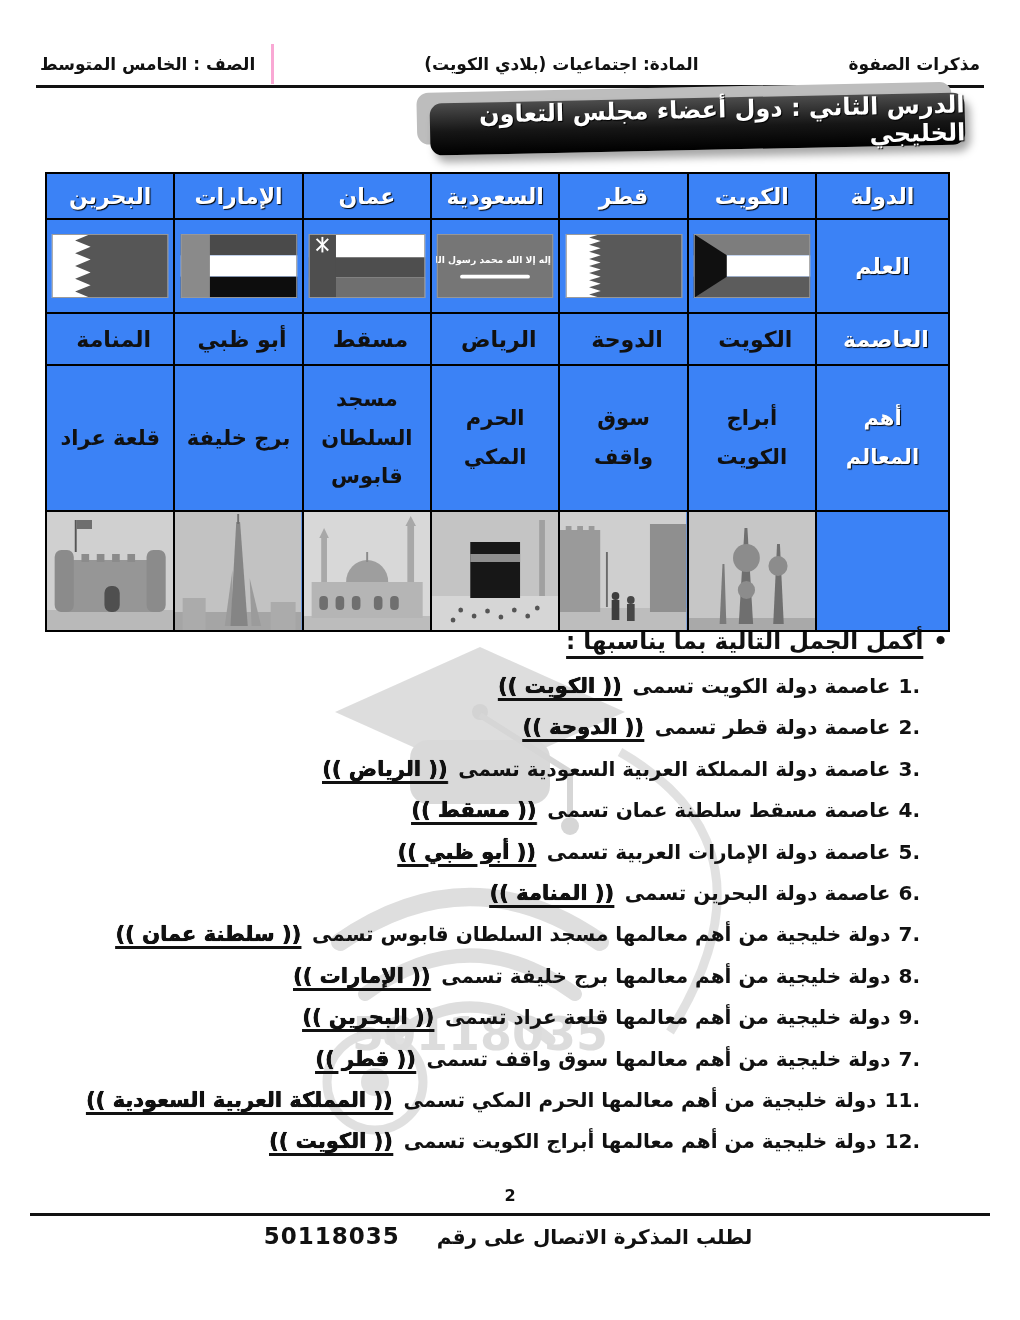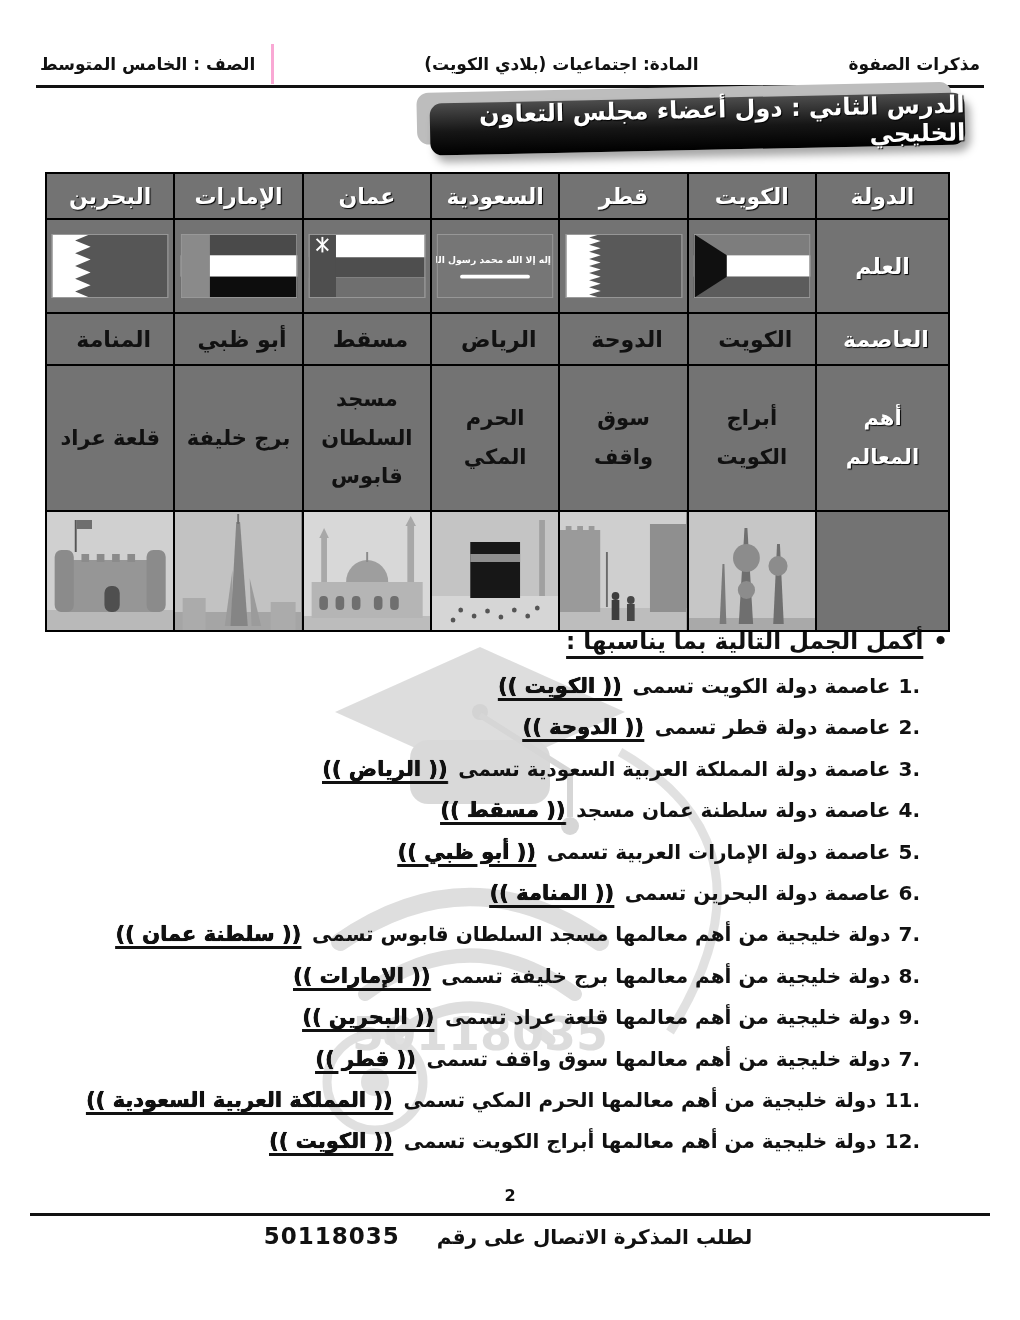--- a/index.html
+++ b/index.html
@@ -17,21 +17,21 @@
   .banner-back{position:absolute;top:-11px;left:-13px;width:100%;height:100%;
                background:#bdbdbd;border-radius:12px;}
   .banner-front{position:absolute;inset:0;border-radius:12px;color:#fff;display:flex;
                 align-items:center;justify-content:center;font-size:24px;font-weight:bold;
                 background:linear-gradient(180deg,#4d4d4d 0%,#161616 55%,#000 100%);
                 box-shadow:5px 7px 8px rgba(0,0,0,.35);text-shadow:1px 1px 1px #000;}
 
   
   table.gcc{position:absolute;top:172px;right:70px;width:905px;border-collapse:collapse;
             table-layout:fixed;direction:rtl;}
-  table.gcc td{border:2px solid #000;text-align:center;vertical-align:middle;background:#737373;}
+  table.gcc td{border:2px solid #000;text-align:center;vertical-align:middle;background:#3b82f6;}
   td.dark{background:linear-gradient(180deg,#585858 0%,#232323 45%,#0a0a0a 100%);
           color:#fff;font-weight:bold;font-size:22px;text-shadow:1px 1px 1px #000;}
   .r-head td{height:42px;}
   .r-flag td{height:90px;}
   .r-cap td{height:48px;font-weight:bold;font-size:22px;padding-left:8px;}
   .r-lm td{height:136px;font-weight:bold;font-size:21px;line-height:1.85;padding:4px 8px;}
   .r-photo td{height:118px;padding:0;}
   .flagwrap{display:flex;justify-content:center;align-items:center;}
   .flagwrap svg{display:block;}
   .photo svg{display:block;width:100%;height:118px;}
@@ -295,21 +295,21 @@
 
   <div class="ex">
     <div class="ex-head">
       <span>•</span>
       <span class="txt">أكمل الجمل التالية بما يناسبها :</span>
     </div>
 
     <div class="ex-item"><span class="inum">1.</span><span>عاصمة دولة الكويت تسمى</span> <span class="ans">(( الكويت ))</span></div>
     <div class="ex-item"><span class="inum">2.</span><span>عاصمة دولة قطر تسمى</span> <span class="ans">(( الدوحة ))</span></div>
     <div class="ex-item"><span class="inum">3.</span><span>عاصمة دولة المملكة العربية السعودية تسمى</span> <span class="ans">(( الرياض ))</span></div>
-    <div class="ex-item"><span class="inum">4.</span><span>عاصمة دولة سلطنة عمان مسجد</span> <span class="ans">(( مسقط ))</span></div>
+    <div class="ex-item"><span class="inum">4.</span><span>عاصمة مسقط سلطنة عمان تسمى</span> <span class="ans">(( مسقط ))</span></div>
     <div class="ex-item"><span class="inum">5.</span><span>عاصمة دولة الإمارات العربية تسمى</span> <span class="ans">(( أبو ظبي ))</span></div>
     <div class="ex-item"><span class="inum">6.</span><span>عاصمة دولة البحرين تسمى</span> <span class="ans">(( المنامة ))</span></div>
     <div class="ex-item"><span class="inum">7.</span><span>دولة خليجية من أهم معالمها مسجد السلطان قابوس تسمى</span> <span class="ans">(( سلطنة عمان ))</span></div>
     <div class="ex-item"><span class="inum">8.</span><span>دولة خليجية من أهم معالمها برج خليفة تسمى</span> <span class="ans">(( الإمارات ))</span></div>
     <div class="ex-item"><span class="inum">9.</span><span>دولة خليجية من أهم معالمها قلعة عراد تسمى</span> <span class="ans">(( البحرين ))</span></div>
     <div class="ex-item"><span class="inum">7.</span><span>دولة خليجية من أهم معالمها سوق واقف تسمى</span> <span class="ans">(( قطر ))</span></div>
     <div class="ex-item"><span class="inum">11.</span><span>دولة خليجية من أهم معالمها الحرم المكي تسمى</span> <span class="ans">(( المملكة العربية السعودية ))</span></div>
     <div class="ex-item"><span class="inum">12.</span><span>دولة خليجية من أهم معالمها أبراج الكويت تسمى</span> <span class="ans">(( الكويت ))</span></div>
   </div>
 

